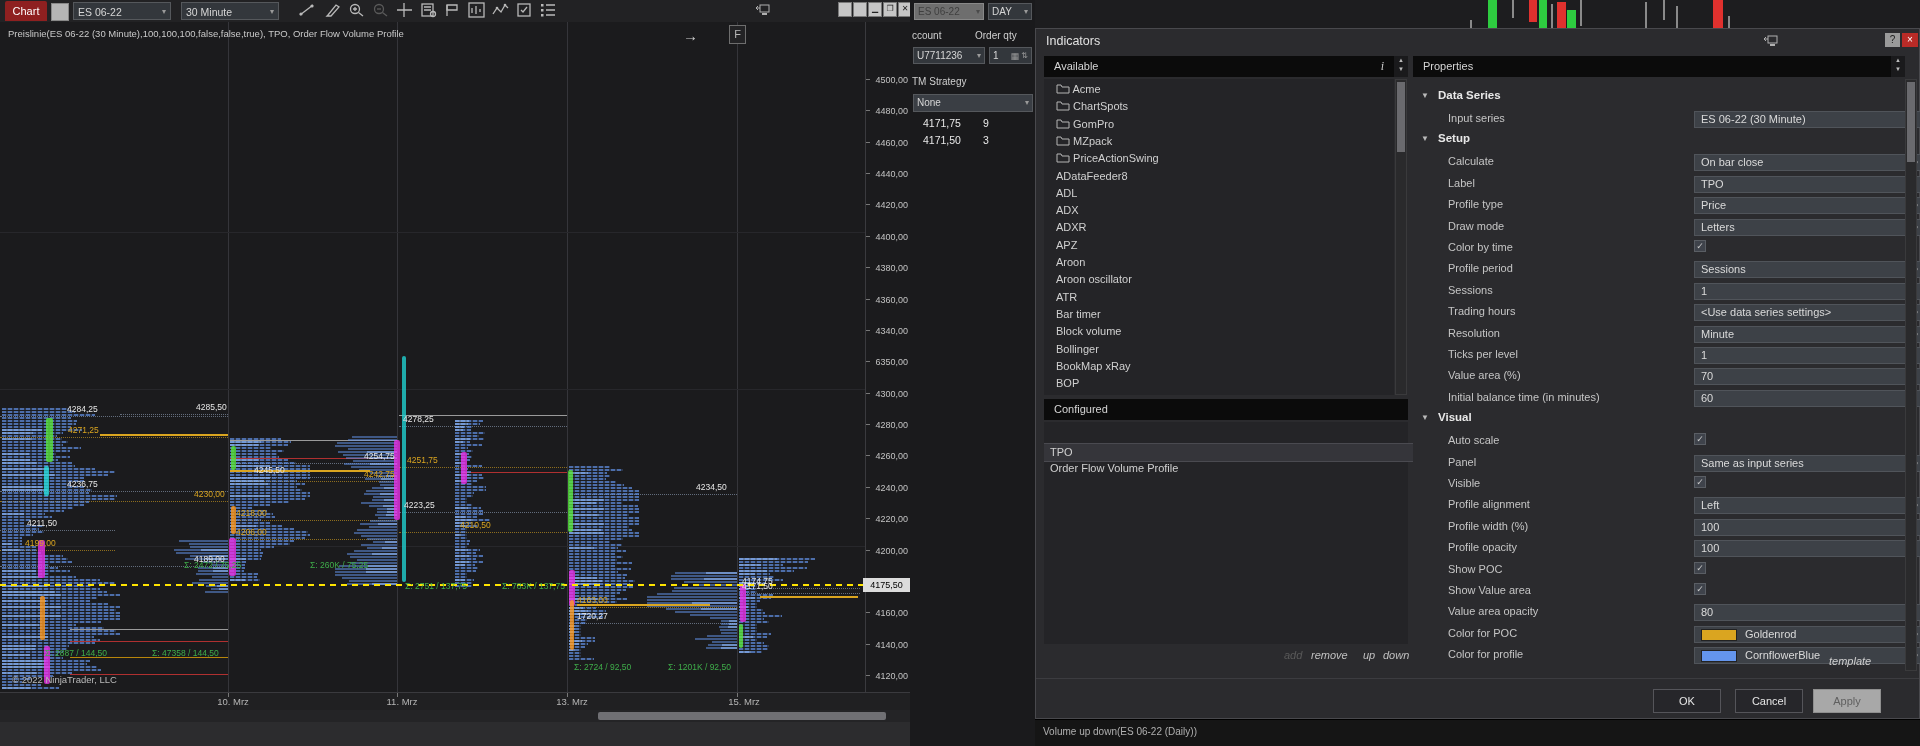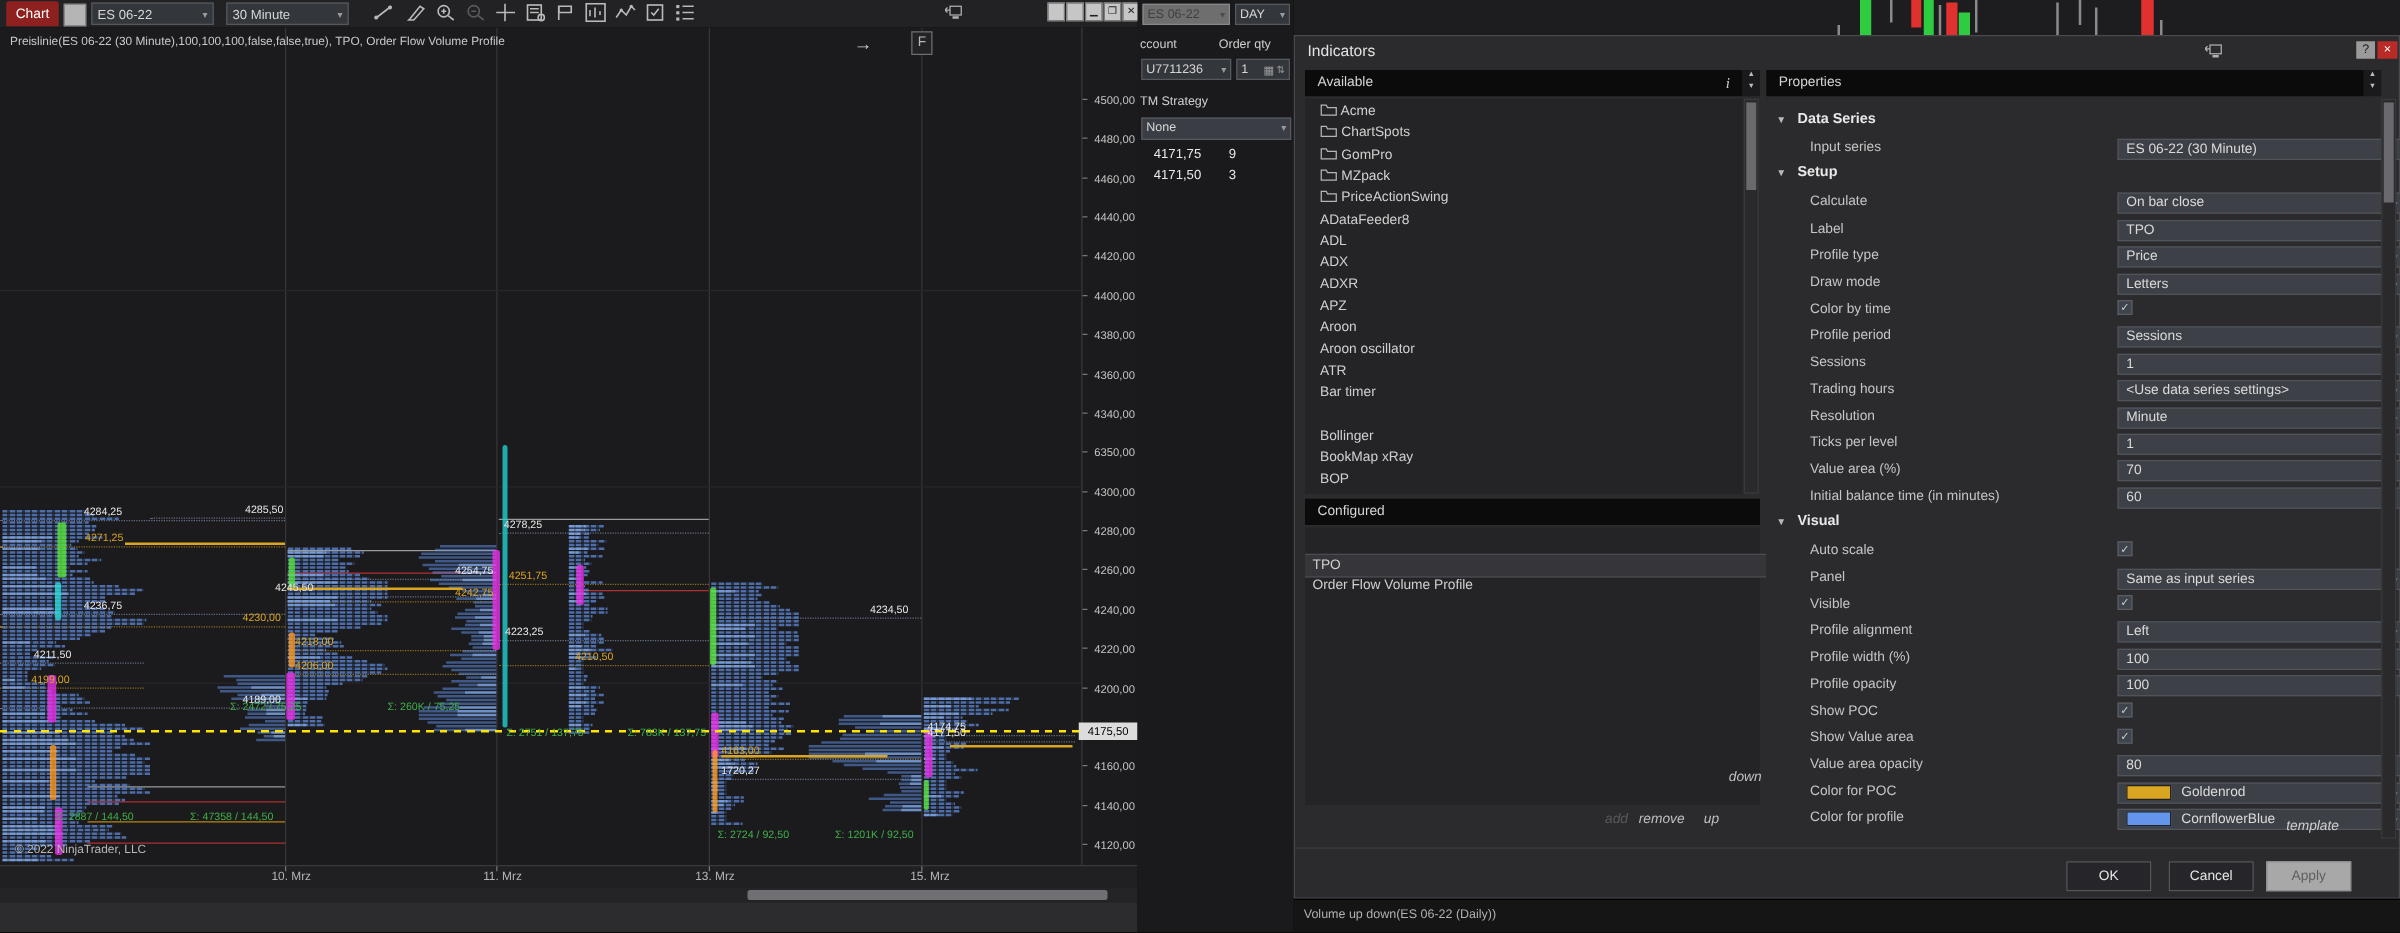--- a/index.html
+++ b/index.html
@@ -788,21 +788,21 @@
         <div class="abs pocline" style="left: 760px; width: 98px; top: 574px;"></div>
         <div class="abs" style="left: 0px; top: 562px; width: 865px; height: 2px; background: repeating-linear-gradient(90deg, rgb(255, 228, 0) 0px, rgb(255, 228, 0) 6px, transparent 6px, transparent 11px);"></div>
         <div class="plabel" style="left: 67px; top: 383px; color: rgb(230, 230, 230);">4284,25</div>
         <div class="plabel" style="left: 196px; top: 381px; color: rgb(230, 230, 230);">4285,50</div>
         <div class="plabel" style="left: 68px; top: 404px; color: rgb(218, 165, 32);">4271,25</div>
         <div class="plabel" style="left: 67px; top: 458px; color: rgb(230, 230, 230);">4236,75</div>
         <div class="plabel" style="left: 194px; top: 468px; color: rgb(218, 165, 32);">4230,00</div>
         <div class="plabel" style="left: 27px; top: 497px; color: rgb(230, 230, 230);">4211,50</div>
         <div class="plabel" style="left: 25px; top: 517px; color: rgb(218, 165, 32);">4199,00</div>
         <div class="plabel" style="left: 194px; top: 533px; color: rgb(230, 230, 230);">4189,00</div>
-        <div class="plabel" style="left: 220px; top: 444px; color: rgb(230, 230, 230);">4245,50</div>
+        <div class="plabel" style="left: 254px; top: 444px; color: rgb(230, 230, 230);">4245,50</div>
         <div class="plabel" style="left: 364px; top: 430px; color: rgb(230, 230, 230);">4254,75</div>
         <div class="plabel" style="left: 364px; top: 448px; color: rgb(218, 165, 32);">4242,75</div>
         <div class="plabel" style="left: 236px; top: 487px; color: rgb(218, 165, 32);">4218,00</div>
         <div class="plabel" style="left: 236px; top: 506px; color: rgb(218, 165, 32);">4206,00</div>
         <div class="plabel" style="left: 403px; top: 393px; color: rgb(230, 230, 230);">4278,25</div>
         <div class="plabel" style="left: 407px; top: 434px; color: rgb(218, 165, 32);">4251,75</div>
         <div class="plabel" style="left: 404px; top: 479px; color: rgb(230, 230, 230);">4223,25</div>
         <div class="plabel" style="left: 460px; top: 499px; color: rgb(218, 165, 32);">4210,50</div>
         <div class="plabel" style="left: 696px; top: 461px; color: rgb(230, 230, 230);">4234,50</div>
         <div class="plabel" style="left: 577px; top: 574px; color: rgb(218, 165, 32);">4163,00</div>
@@ -979,40 +979,41 @@
             </svg></span> <span>PriceActionSwing</span></div>
         <div class="list-row" style="top: 89px; padding-left: 12px;">ADataFeeder8</div>
         <div class="list-row" style="top: 106px; padding-left: 12px;">ADL</div>
         <div class="list-row" style="top: 123px; padding-left: 12px;">ADX</div>
         <div class="list-row" style="top: 140px; padding-left: 12px;">ADXR</div>
         <div class="list-row" style="top: 158px; padding-left: 12px;">APZ</div>
         <div class="list-row" style="top: 175px; padding-left: 12px;">Aroon</div>
         <div class="list-row" style="top: 210px; padding-left: 12px;">ATR</div>
         <div class="list-row" style="top: 192px; padding-left: 12px;">Aroon oscillator</div>
         <div class="list-row" style="top: 227px; padding-left: 12px;">Bar timer</div>
+        <div class="list-row" style="top: 244px; padding-left: 12px;">Block volume</div>
         <div class="list-row" style="top: 262px; padding-left: 12px;">Bollinger</div>
         <div class="list-row" style="top: 279px; padding-left: 12px;">BookMap xRay</div>
         <div class="list-row" style="top: 296px; padding-left: 12px;">BOP</div>
       </div>
     <div class="scrolltrack" style="left:359px;top:50px;height:316px;">
       <div class="scrollthumb" style="left:1px;top:2px;height:70px;"></div>
     </div>
 
     <div class="abs hdr-bar" style="left:8px;top:370px;width:364px;">
       <span>Configured</span>
     </div>
     <div class="pane" style="left:8px;top:393px;width:364px;height:222px;" id="conf-list">
         <div class="list-row" style="top: 21px; padding-left: 6px; background: rgb(53, 53, 58); border-top: 1px solid rgb(74, 74, 80); border-bottom: 1px solid rgb(74, 74, 80);">TPO</div>
         <div class="list-row" style="top: 38px; padding-left: 6px; background: transparent; border-top: none; border-bottom: none;">Order Flow Volume Profile</div>
       </div>
     <div id="actions-row">
       <span class="action-link" style="left:248px;top:620px;color:#5a5a5a;">add</span>
       <span class="action-link" style="left:275px;top:620px;">remove</span>
       <span class="action-link" style="left:327px;top:620px;">up</span>
-      <span class="action-link" style="left:347px;top:587px;">down</span>
+      <span class="action-link" style="left:347px;top:620px;">down</span>
     </div>
 
     <div class="abs hdr-bar" style="left:377px;top:27px;width:478px;">
       <span>Properties</span>
     </div>
     <div class="abs spinner" style="left:855px;top:27px;">▲<br>▼</div>
     <div class="pane" style="left:377px;top:50px;width:490px;height:600px;background:#2b2b2e;" id="props">
         <div class="grp-arrow" style="left: 8px; top: 12px;">▼</div>
         <div class="grp-hdr" style="left: 25px; top: 10px;">Data Series</div>
         <div class="prop-lbl" style="left: 35px; top: 33px;">Input series</div>

